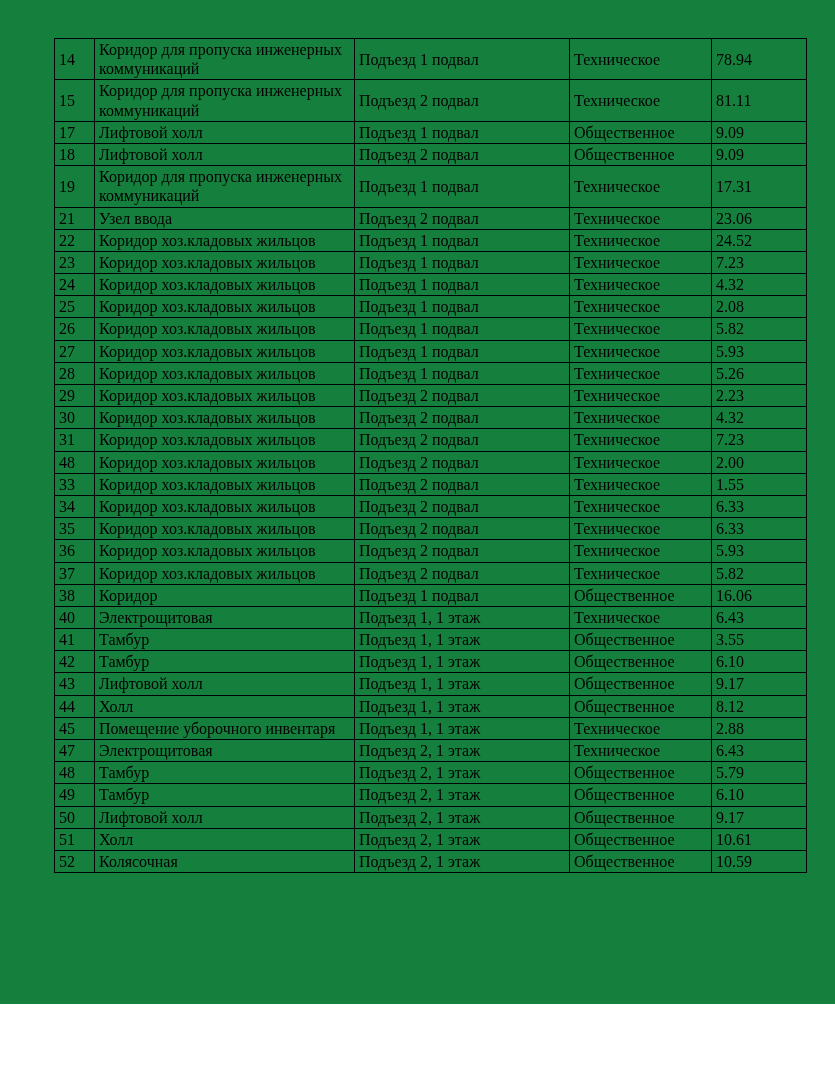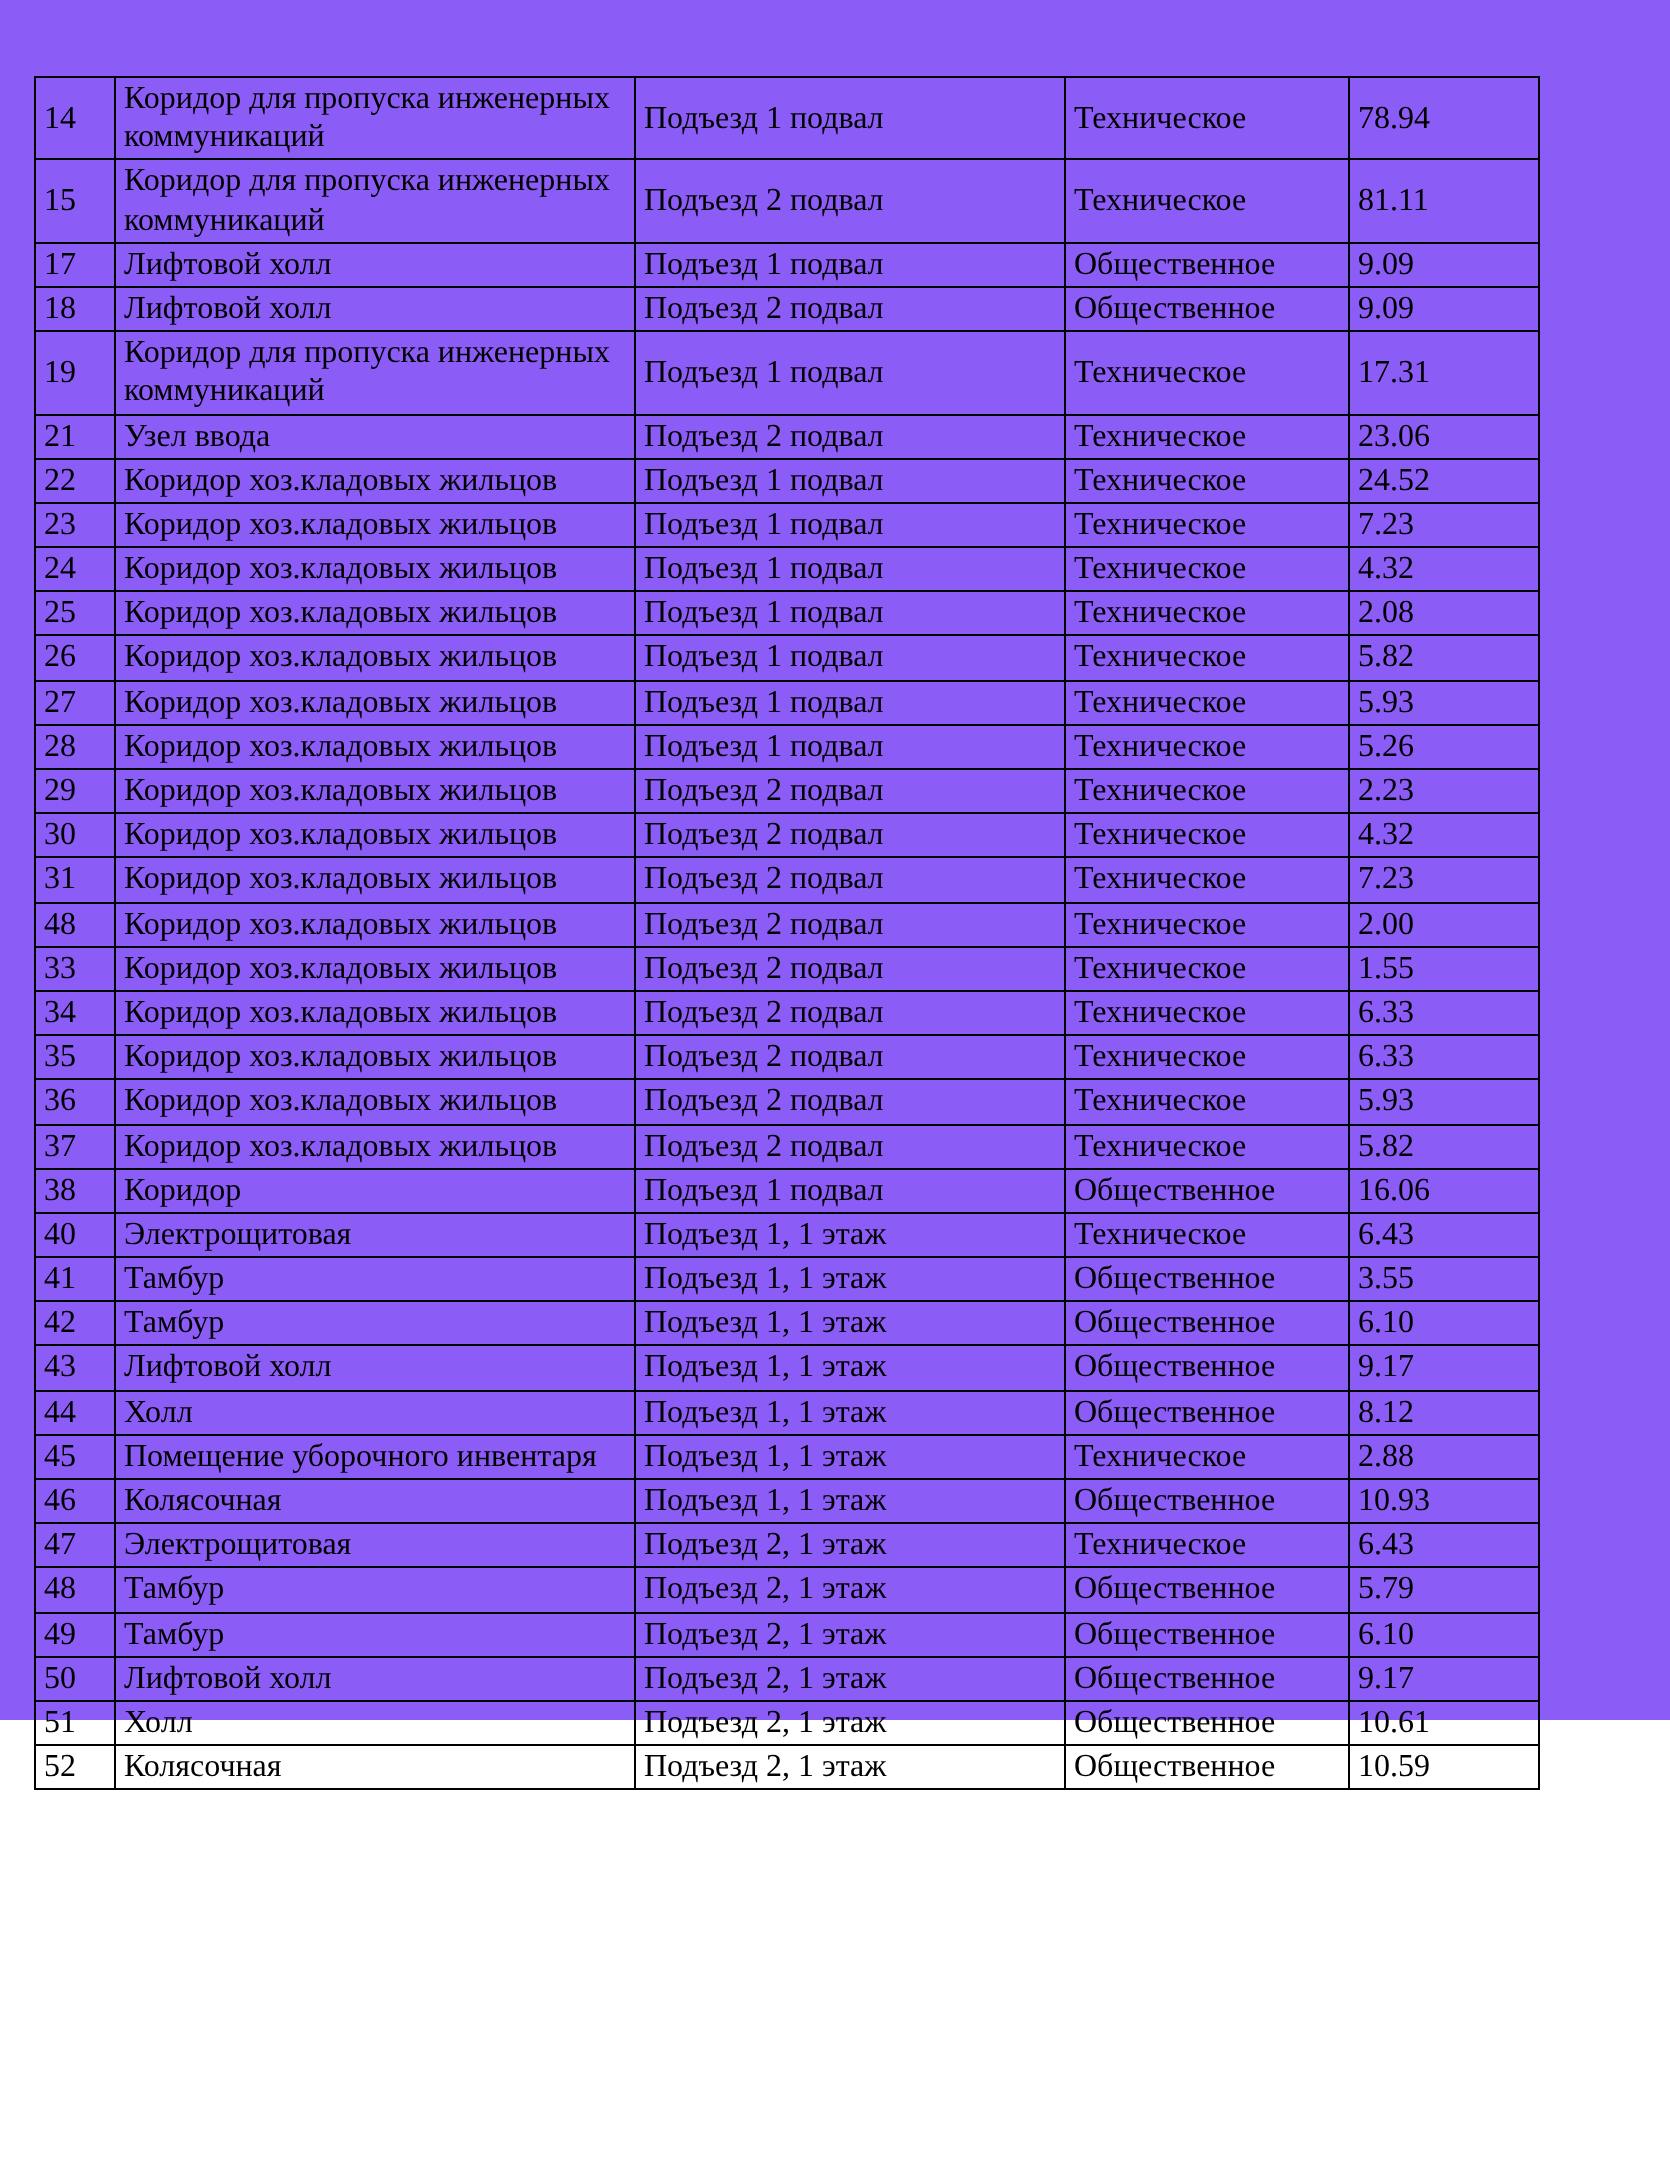--- a/index.html
+++ b/index.html
@@ -10,23 +10,23 @@
   body {
     width: 835px;
     height: 1080px;
     font-family: "Liberation Serif", serif;
     color: #000000;
     overflow: hidden;
   }
   .page {
     box-sizing: border-box;
     width: 835px;
-    height: 860px;
-    padding: 38px 0 0 17px;
-    background: #8b5cf6;
+    height: 1004px;
+    padding: 38px 0 0 54px;
+    background: #15803d;
   }
   table.rooms {
     border-collapse: collapse;
     table-layout: fixed;
     width: 752px;
   }
   table.rooms td {
     border: 1px solid #000000;
     font-size: 16px;
     line-height: 1.2;
@@ -254,27 +254,20 @@
           <td>8.12</td>
         </tr>
         <tr>
           <td>45</td>
           <td>Помещение уборочного инвентаря</td>
           <td>Подъезд 1, 1 этаж</td>
           <td>Техническое</td>
           <td>2.88</td>
         </tr>
         <tr>
-          <td>46</td>
-          <td>Колясочная</td>
-          <td>Подъезд 1, 1 этаж</td>
-          <td>Общественное</td>
-          <td>10.93</td>
-        </tr>
-        <tr>
           <td>47</td>
           <td>Электрощитовая</td>
           <td>Подъезд 2, 1 этаж</td>
           <td>Техническое</td>
           <td>6.43</td>
         </tr>
         <tr>
           <td>48</td>
           <td>Тамбур</td>
           <td>Подъезд 2, 1 этаж</td>

